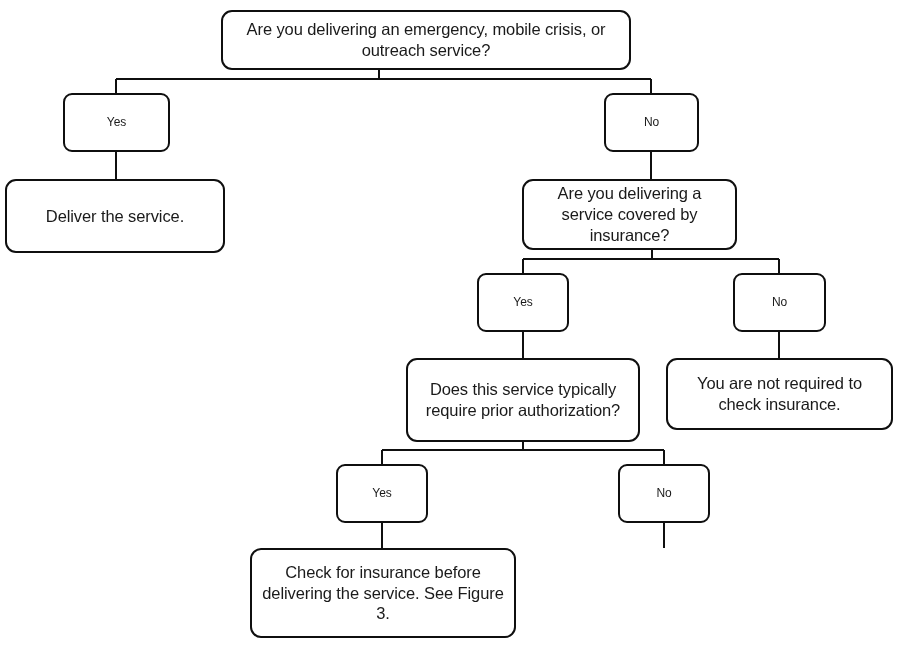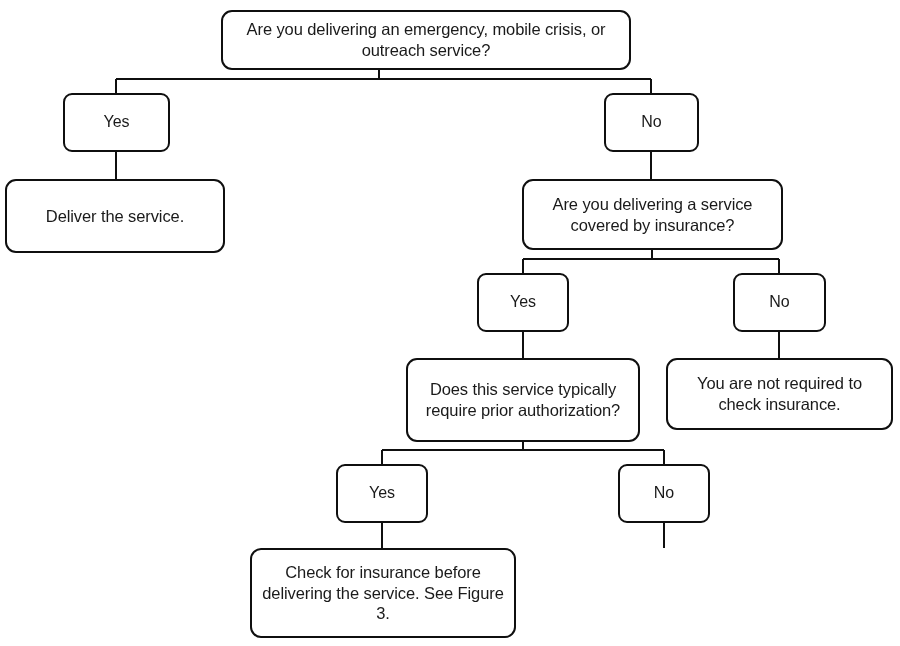--- a/index.html
+++ b/index.html
@@ -38,21 +38,21 @@
     text-align: center;
     color: #1a1a1a;
     font-size: 16.5px;
     line-height: 1.26;
     letter-spacing: -0.1px;
     padding: 2px 8px;
     z-index: 2;
   }
   .node.small {
     border-radius: 9px;
-    font-size: 16px;
+    font-size: 12px;
   }
   .node .label {
     display: block;
     width: 100%;
     white-space: pre-line;
   }
 </style>
 </head>
 <body>
 
@@ -98,21 +98,21 @@
   </div>
 
   <div class="node small" style="left:604px; top:93px; width:95px; height:59px;">
     <span class="label">No</span>
   </div>
 
   <div class="node" style="left:5px; top:179px; width:220px; height:74px;">
     <span class="label">Deliver the service.</span>
   </div>
 
-  <div class="node" style="left:522px; top:179px; width:261px; height:71px;">
+  <div class="node" style="left:522px; top:179px; width:215px; height:71px;">
     <span class="label">Are you delivering a service covered by insurance?</span>
   </div>
 
   <div class="node small" style="left:477px; top:273px; width:92px; height:59px;">
     <span class="label">Yes</span>
   </div>
 
   <div class="node small" style="left:733px; top:273px; width:93px; height:59px;">
     <span class="label">No</span>
   </div>

